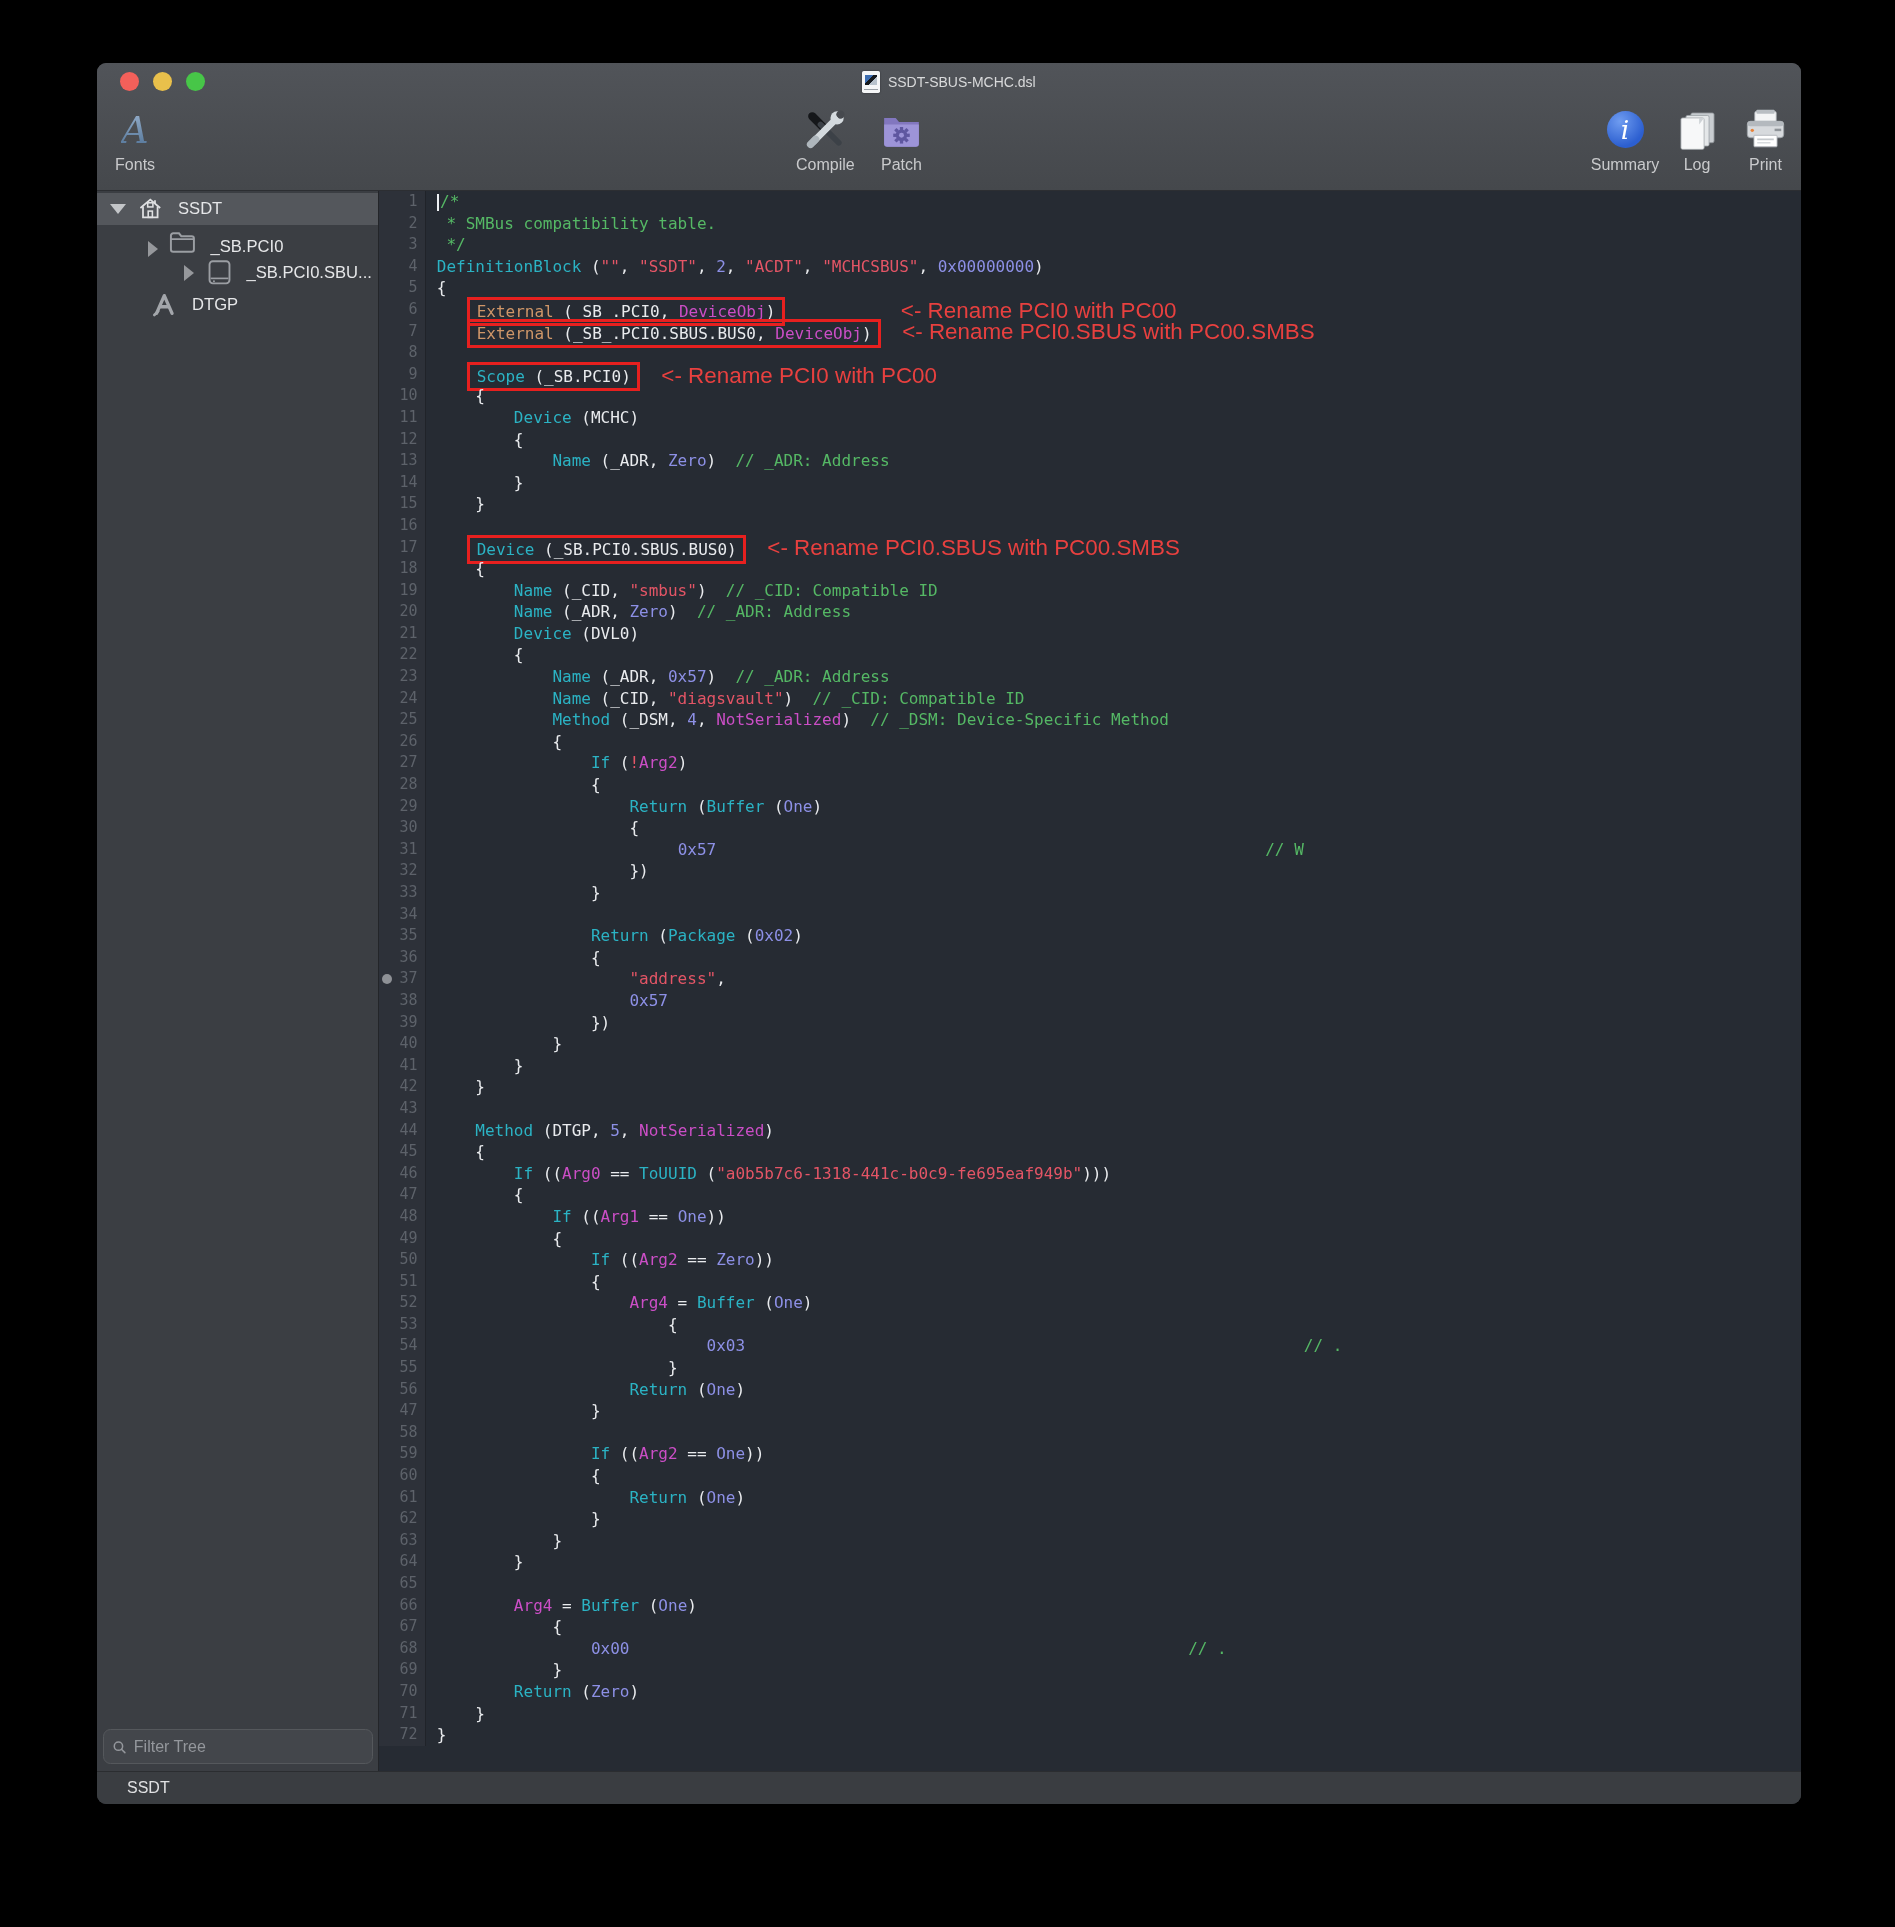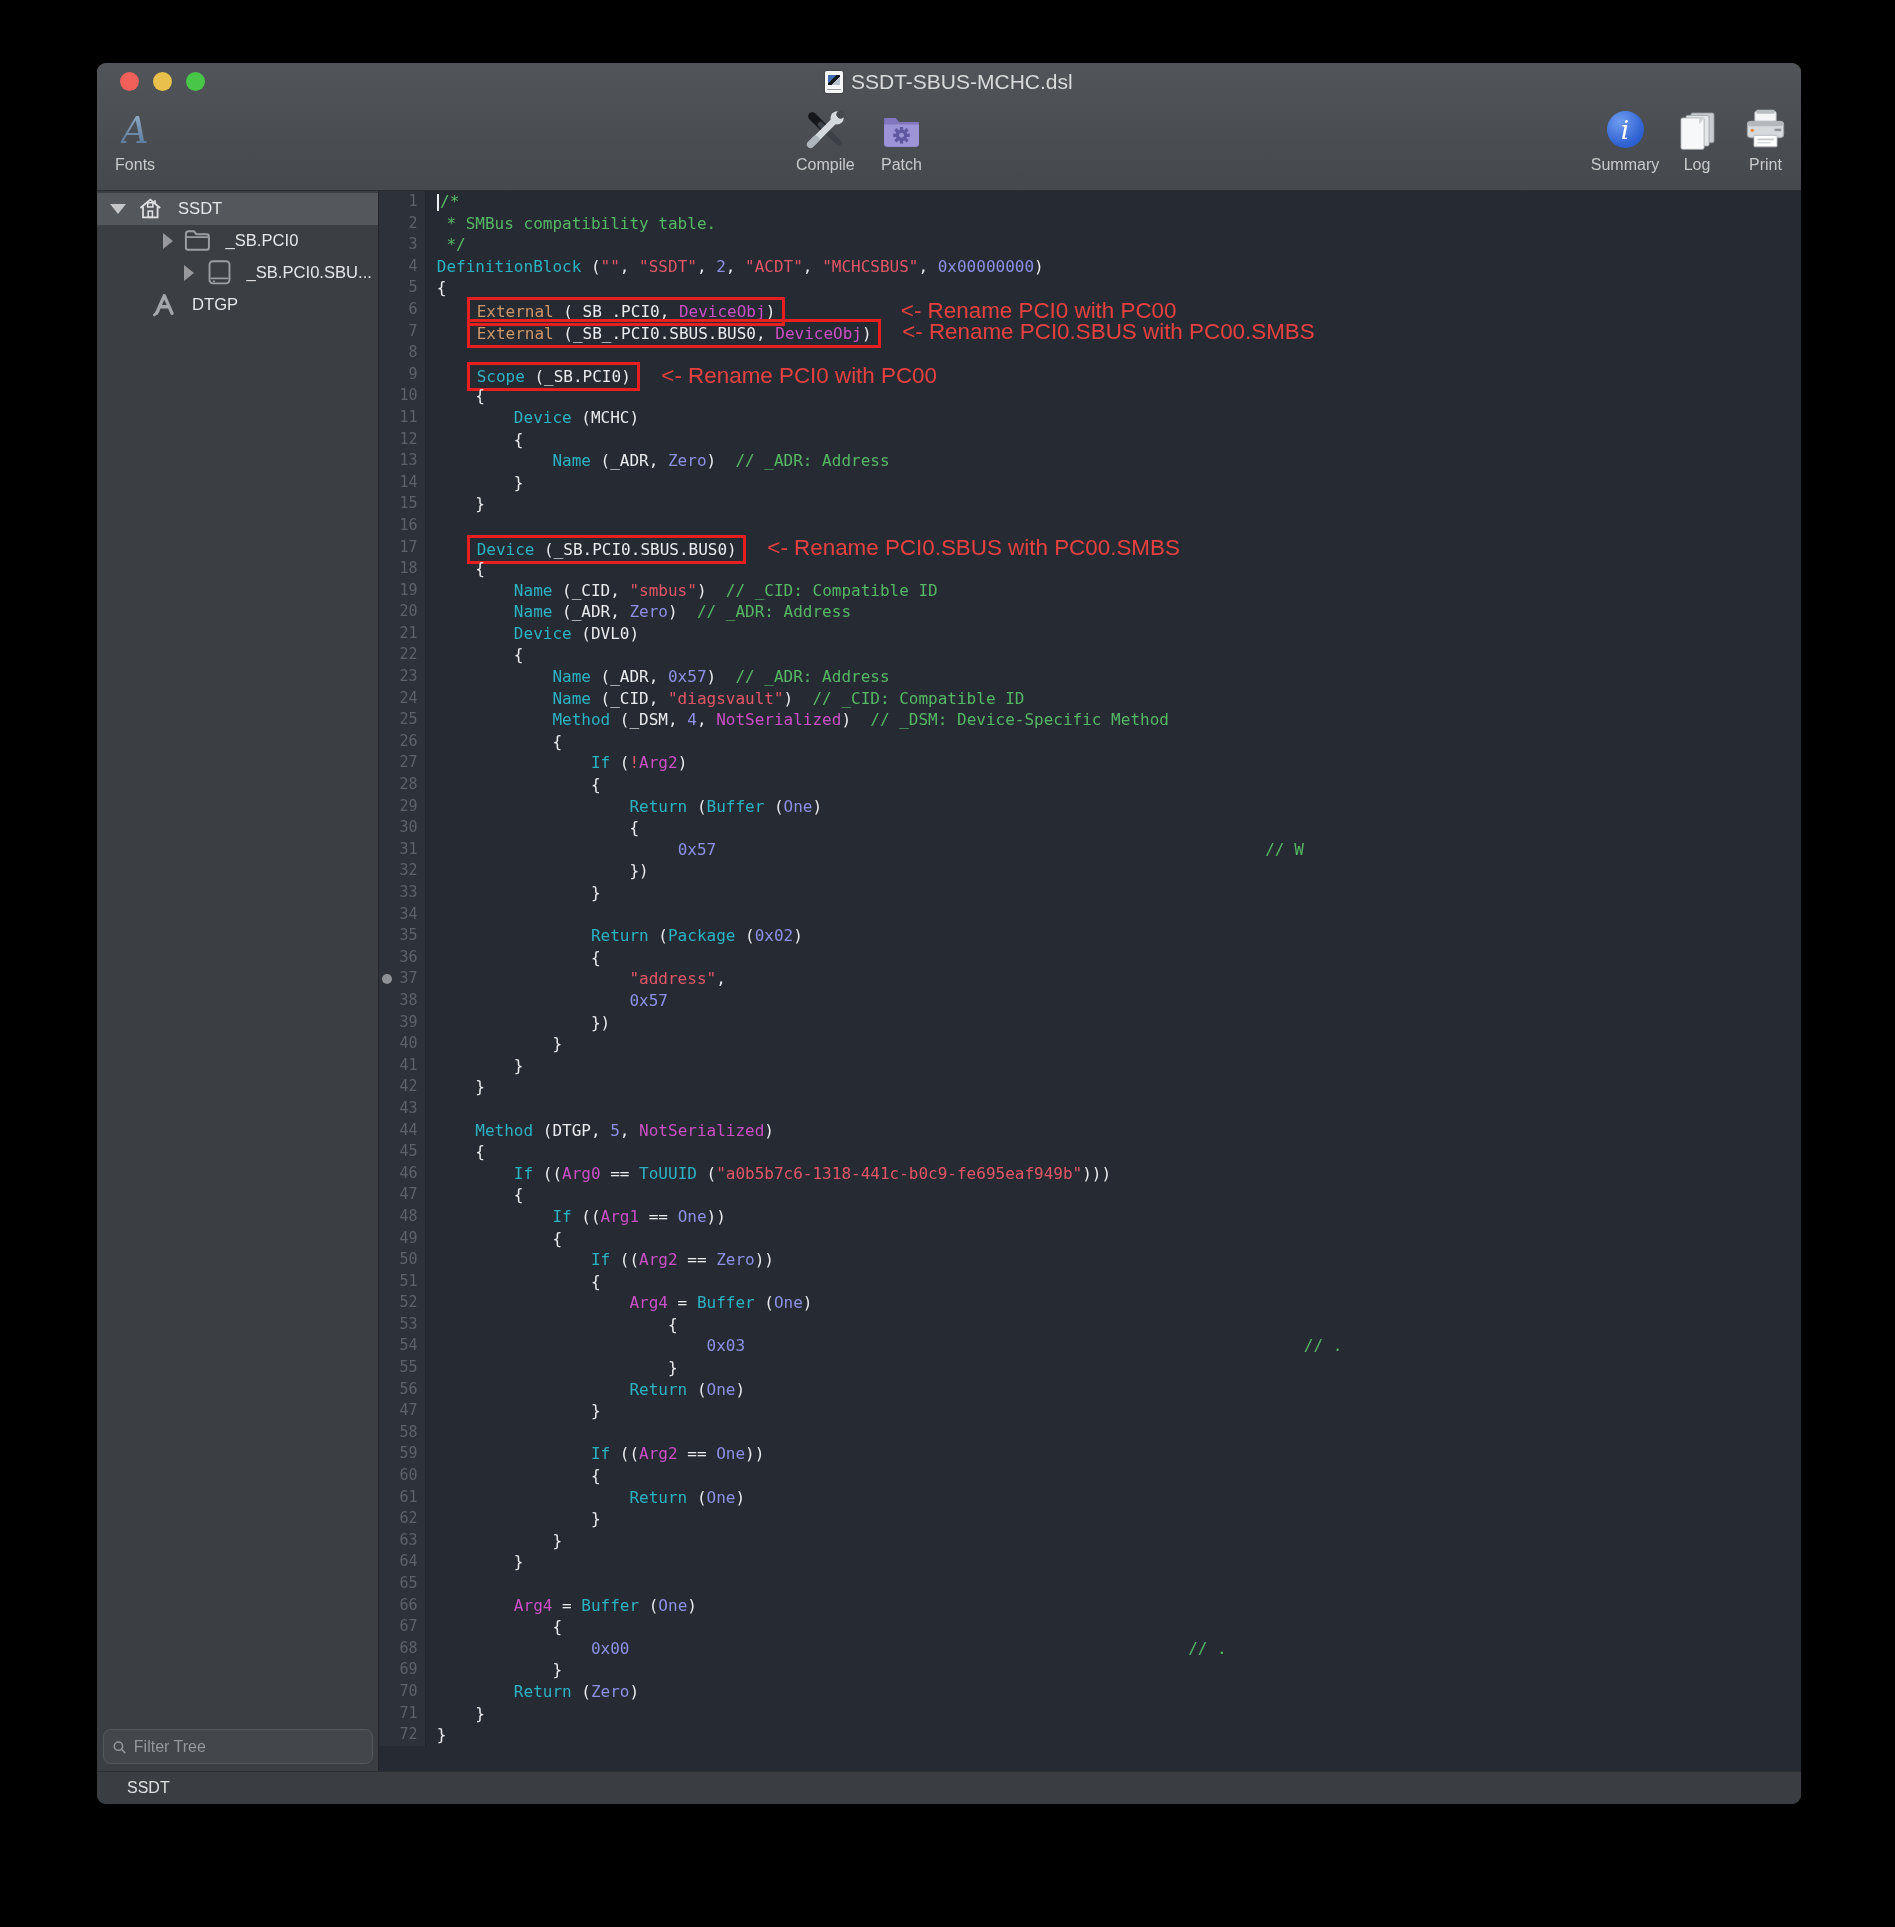--- a/index.html
+++ b/index.html
@@ -13,21 +13,21 @@
   html,body{background:#000;}
   body{width:1896px;height:1927px;position:relative;font-family:"Liberation Sans",sans-serif;overflow:hidden;}
   .window{position:absolute;left:97px;top:63px;width:1704px;height:1741px;border-radius:9.1px;
     overflow:hidden;background:var(--sidebar-bg);box-shadow:0 15px 50px rgba(0,0,0,.7);}
   
   .chrome{position:absolute;left:0;top:0;width:100%;height:128px;
     background:linear-gradient(var(--chrome-top),var(--chrome-bot));border-bottom:0.8px solid #2c2e32;}
   .lights{position:absolute;left:23px;top:9.1px;display:flex;gap:14px;}
   .light{width:19px;height:19px;border-radius:50%;}
   .titlewrap{position:absolute;left:0;top:0;width:100%;height:38px;display:flex;align-items:center;justify-content:center;gap:8.3px;}
-  .title{font-size:21px;color:#d9dadb;}
+  .title{font-size:14px;color:#d9dadb;}
   .doc-icon{width:17.4px;height:21.6px;background:#f5f6f7;border-radius:1.7px;position:relative;box-shadow:0 0 1.7px rgba(0,0,0,.5);}
   .doc-icon:before{content:"";position:absolute;left:2.5px;top:4.2px;width:12.5px;height:10px;
     background:linear-gradient(135deg,#3d6db0 0 40%,#15191d 40% 60%,#b8c2cc 60%);}
   .doc-icon:after{content:"";position:absolute;left:1.7px;bottom:2.5px;width:14px;height:1.7px;background:#9aa0a6;}
   .tbtn{position:absolute;top:45px;display:flex;flex-direction:column;align-items:center;gap:5px;}
   .tbtn .lbl{font-size:16px;color:#c9cacc;}
   .icon52{width:43px;height:43px;display:flex;align-items:center;justify-content:center;}
   .fonts-a{font-family:"DejaVu Serif",serif;font-style:italic;font-size:38px;
     background:linear-gradient(#9cb4cf,#4c6f94);-webkit-background-clip:text;background-clip:text;color:transparent;}
   .summary-circle{width:37px;height:37px;border-radius:50%;
@@ -172,21 +172,21 @@
               <svg width="26.6" height="25" viewBox="0 0 24 24">
                 <path d="M2.5 11.5 L12 3.5 L21.5 11.5" fill="none" stroke="#dfe0e2" stroke-width="1.7"></path>
                 <path d="M5 10 V20.5 H19 V10" fill="none" stroke="#dfe0e2" stroke-width="1.7"></path>
                 <rect x="10" y="14.5" width="4" height="6" fill="none" stroke="#dfe0e2" stroke-width="1.5"></rect>
                 <rect x="9.5" y="6.5" width="5" height="4" fill="none" stroke="#dfe0e2" stroke-width="1.5"></rect>
                 <line x1="16.5" y1="4" x2="16.5" y2="7.5" stroke="#dfe0e2" stroke-width="1.7"></line>
               </svg>
             </span>
             <span>SSDT</span>
           </div>
-          <div class="trow" style="padding-left: 66px;">
+          <div class="trow" style="padding-left: 51px; align-items: flex-end;">
             <span class="disc closed"></span>
             <span class="ticon">
               <svg width="28" height="23" viewBox="0 0 24 20">
                 <path d="M1.5 4 a2 2 0 0 1 2-2 h5 l2 2.5 h9 a2 2 0 0 1 2 2 V16 a2 2 0 0 1 -2 2 h-16 a2 2 0 0 1 -2 -2 z" fill="none" stroke="#9b9ea3" stroke-width="1.7"></path>
                 <line x1="1.5" y1="7" x2="21.5" y2="7" stroke="#9b9ea3" stroke-width="1.5"></line>
               </svg>
             </span>
             <span>_SB.PCI0</span>
           </div>
           <div class="trow" style="padding-left: 87px;">

